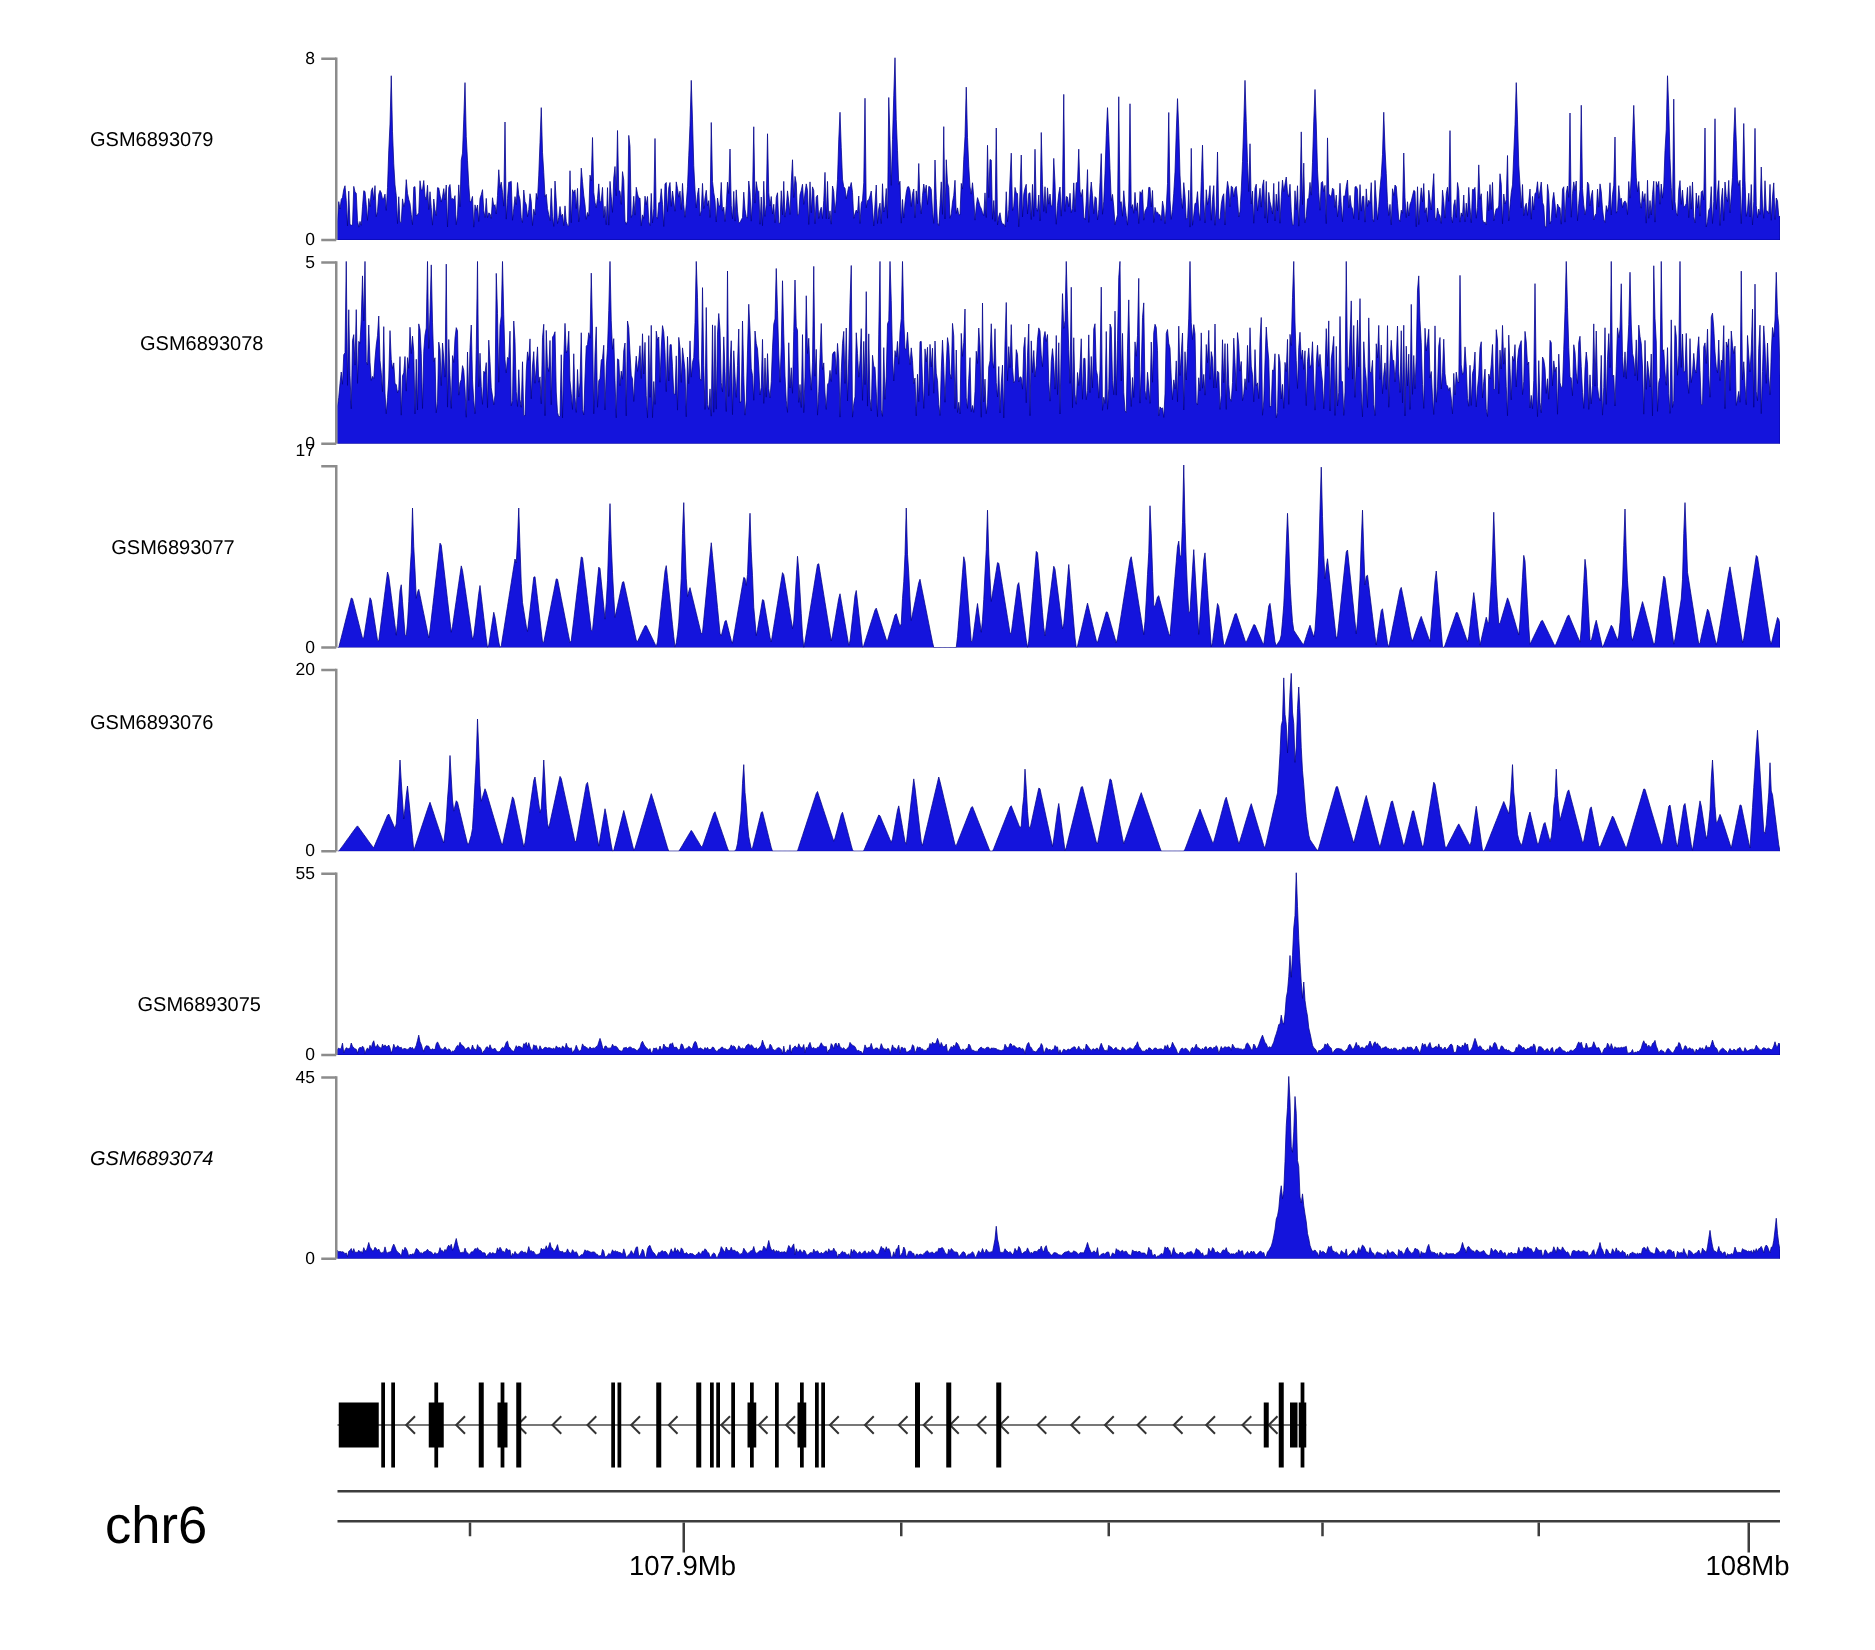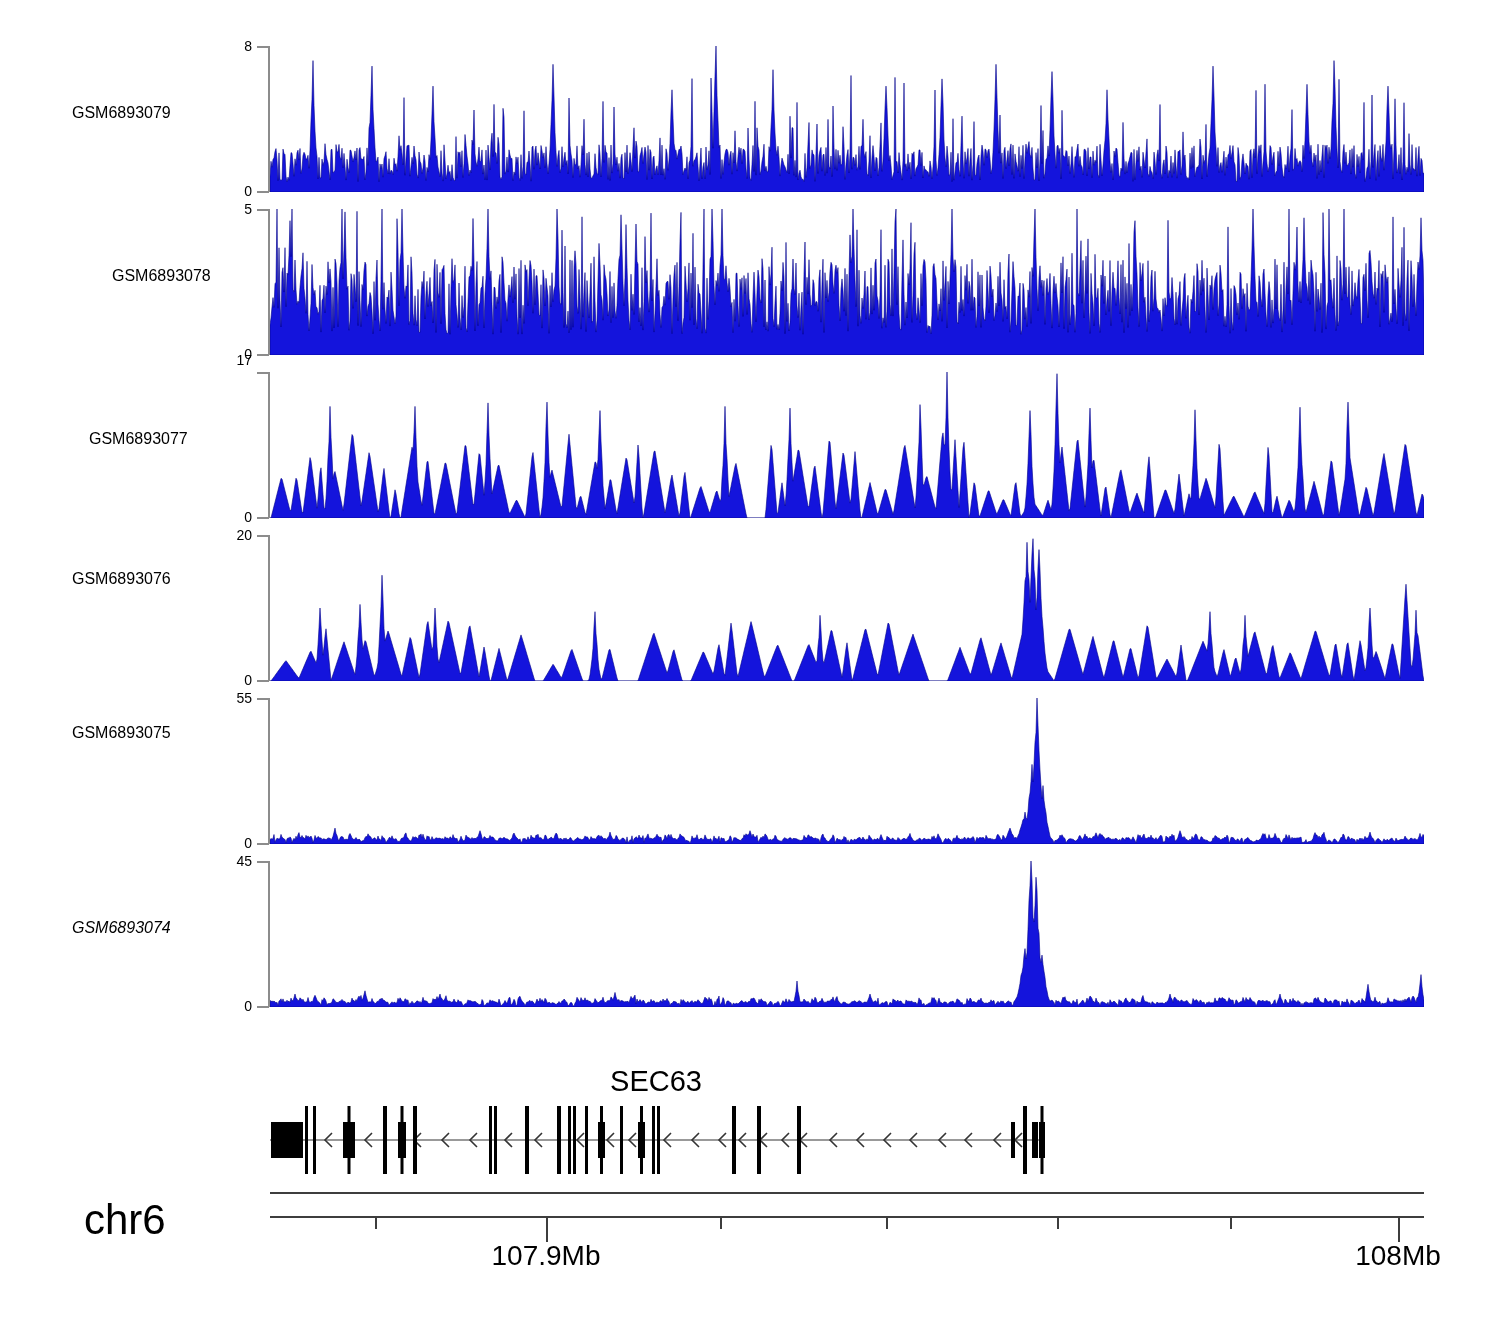--- a/index.html
+++ b/index.html
@@ -6,21 +6,21 @@
   #app{position:relative;width:1500px;height:1320px;background:#ffffff;overflow:hidden;
        font-family:"Liberation Sans", sans-serif;color:#000;}
   .t-label{position:absolute;left:72px;width:190px;font-size:16px;letter-spacing:0px;}
   .y-label{position:absolute;left:192px;width:60px;text-align:right;font-size:14px;}
   .vline{position:absolute;width:2px;background:#8c8c8c;}
   .htick{position:absolute;width:12px;height:2px;background:#8c8c8c;}
   .sig{position:absolute;}
   .gene-name{position:absolute;left:536px;top:1065px;width:240px;text-align:center;font-size:29px;}
   .hline{position:absolute;left:270px;width:1154px;height:2px;background:#3d3d3d;}
   .rtick{position:absolute;width:2px;background:#3d3d3d;}
-  .mb-label{position:absolute;width:200px;text-align:center;font-size:28px;top:1240px;}
+  .mb-label{position:absolute;width:200px;text-align:center;font-size:22px;top:1240px;}
   .chrom-label{position:absolute;left:84px;top:1196px;font-size:42px;}
 </style>
 </head>
 <body>
 
 <div id="app">
   <div id="tracks-layer">
       <div class="t-label" style="top:104px;">GSM6893079</div>
       <div class="y-label" style="top:38px;">8</div>
       <div class="y-label" style="top:183px;">0</div>
@@ -50,41 +50,40 @@
       </svg>
       <div class="t-label" style="top:570px;">GSM6893076</div>
       <div class="y-label" style="top:527px;">20</div>
       <div class="y-label" style="top:672px;">0</div>
       <div class="htick" style="left:257px;top:535px;"></div>
       <div class="htick" style="left:257px;top:680px;"></div>
       <div class="vline" style="left:268px;top:535px;height:146px;"></div>
       <svg class="sig" style="left:270px;top:535px;" width="1154" height="146" viewBox="0 0 1154 146">
         <path d="M0,146L0,146.0L1,146.0L2,144.6L3,143.2L4,141.9L5,140.5L6,139.1L7,137.7L8,136.3L9,135.0L10,133.6L11,132.2L12,130.8L13,129.4L14,128.1L15,126.7L16,125.7L17,127.0L18,128.4L19,129.8L20,131.2L21,132.6L22,133.9L23,135.3L24,136.7L25,138.1L26,139.5L27,140.8L28,142.2L29,143.1L30,140.7L31,138.4L32,136.0L33,133.7L34,131.3L35,129.0L36,126.6L37,124.3L38,121.9L39,119.6L40,117.2L41,116.2L42,118.5L43,120.9L44,123.2L45,125.6L46,127.9L47,124.0L48,109.9L49,92.8L50,73.0L51,89.9L52,105.8L53,120.2L54,111.6L55,101.3L56,93.8L57,104.1L58,114.4L59,124.7L60,135.0L61,145.3L62,142.5L63,139.5L64,136.5L65,133.5L66,130.5L67,127.4L68,124.4L69,121.4L70,118.4L71,115.4L72,112.4L73,109.4L74,106.8L75,109.8L76,112.8L77,115.8L78,118.9L79,121.9L80,124.9L81,127.9L82,130.9L83,133.9L84,136.9L85,139.4L86,131.4L87,121.1L88,104.3L89,91.4L90,69.4L91,87.4L92,105.0L93,113.9L94,109.7L95,105.6L96,106.8L97,111.0L98,115.2L99,119.4L100,123.5L101,127.7L102,131.9L103,136.0L104,140.2L105,140.0L106,136.6L107,133.2L108,127.7L109,111.0L110,91.0L111,71.4L112,40.2L113,64.3L114,93.3L115,106.1L116,102.7L117,99.4L118,96.0L119,98.6L120,102.0L121,105.4L122,108.8L123,112.2L124,115.6L125,119.0L126,122.3L127,125.7L128,129.1L129,132.5L130,135.9L131,139.3L132,140.9L133,136.1L134,131.3L135,126.5L136,121.7L137,116.9L138,112.1L139,107.3L140,102.5L141,104.1L142,108.9L143,113.7L144,118.5L145,123.3L146,128.1L147,132.9L148,137.7L149,142.5L150,139.1L151,132.0L152,124.9L153,117.8L154,110.7L155,103.6L156,96.5L157,89.3L158,86.6L159,93.7L160,100.8L161,107.9L162,115.0L163,111.6L164,94.6L165,73.0L166,91.1L167,111.8L168,123.9L169,127.6L170,123.0L171,118.4L172,113.8L173,109.2L174,104.6L175,100.0L176,95.4L177,90.7L178,86.1L179,87.8L180,92.4L181,97.1L182,101.7L183,106.3L184,110.9L185,115.5L186,120.1L187,124.7L188,129.3L189,133.9L190,138.6L191,137.8L192,132.1L193,126.5L194,120.8L195,115.1L196,109.5L197,103.8L198,98.1L199,92.5L200,90.9L201,96.6L202,102.3L203,107.9L204,113.6L205,119.2L206,124.9L207,130.6L208,136.2L209,141.9L210,136.2L211,130.2L212,124.1L213,118.1L214,112.0L215,116.8L216,122.9L217,128.9L218,135.0L219,141.0L220,146.0L221,145.4L222,141.4L223,137.4L224,133.4L225,129.4L226,125.4L227,121.4L228,117.4L229,113.4L230,117.2L231,121.2L232,125.2L233,129.2L234,133.2L235,137.2L236,141.2L237,145.2L238,143.6L239,140.3L240,136.9L241,133.6L242,130.2L243,126.8L244,123.5L245,120.1L246,116.8L247,113.4L248,110.0L249,106.7L250,103.3L251,99.9L252,102.9L253,106.2L254,109.6L255,112.9L256,116.3L257,119.7L258,123.0L259,126.4L260,129.7L261,133.1L262,136.5L263,139.8L264,143.2L265,146.0L266,146.0L267,146.0L268,146.0L269,146.0L270,146.0L271,146.0L272,146.0L273,146.0L274,144.4L275,142.8L276,141.1L277,139.4L278,137.7L279,136.0L280,134.3L281,132.6L282,131.0L283,129.3L284,130.6L285,132.3L286,134.0L287,135.7L288,137.3L289,139.0L290,140.7L291,142.4L292,141.9L293,139.0L294,136.1L295,133.2L296,130.3L297,127.3L298,124.4L299,121.5L300,118.6L301,115.7L302,114.4L303,117.3L304,120.2L305,123.2L306,126.1L307,129.0L308,131.9L309,134.8L310,137.7L311,140.7L312,143.6L313,146.0L314,146.0L315,146.0L316,146.0L317,146.0L318,145.8L319,144.2L320,139.8L321,132.2L322,124.2L323,113.3L324,91.8L325,76.7L326,98.8L327,109.1L328,124.4L329,134.3L330,139.3L331,144.0L332,143.5L333,139.4L334,135.4L335,131.3L336,127.2L337,123.1L338,119.0L339,114.9L340,114.4L341,118.5L342,122.6L343,126.7L344,130.8L345,134.9L346,138.9L347,143.0L348,146.0L349,146.0L350,146.0L351,146.0L352,146.0L353,146.0L354,146.0L355,146.0L356,146.0L357,146.0L358,146.0L359,146.0L360,146.0L361,146.0L362,146.0L363,146.0L364,146.0L365,146.0L366,146.0L367,146.0L368,145.7L369,142.7L370,139.6L371,136.5L372,133.5L373,130.4L374,127.4L375,124.3L376,121.2L377,118.2L378,115.1L379,112.1L380,109.0L381,105.9L382,102.9L383,99.8L384,98.2L385,101.3L386,104.3L387,107.4L388,110.5L389,113.5L390,116.6L391,119.6L392,122.7L393,125.8L394,128.8L395,131.9L396,134.9L397,138.0L398,135.5L399,131.7L400,128.0L401,124.2L402,120.4L403,116.6L404,114.8L405,118.6L406,122.4L407,126.1L408,129.9L409,133.7L410,137.5L411,141.3L412,145.0L413,146.0L414,146.0L415,146.0L416,146.0L417,146.0L418,146.0L419,146.0L420,146.0L421,145.6L422,143.2L423,140.8L424,138.4L425,136.1L426,133.7L427,131.3L428,128.9L429,126.5L430,124.2L431,121.8L432,119.4L433,117.0L434,117.6L435,120.0L436,122.4L437,124.8L438,127.1L439,129.5L440,131.9L441,134.3L442,136.7L443,139.0L444,136.1L445,130.3L446,124.6L447,118.8L448,113.1L449,109.7L450,115.4L451,121.2L452,126.9L453,132.7L454,138.4L455,140.3L456,131.6L457,122.9L458,114.2L459,105.5L460,96.8L461,88.1L462,95.2L463,103.8L464,112.5L465,121.2L466,129.9L467,138.6L468,141.5L469,137.2L470,133.0L471,128.8L472,124.6L473,120.4L474,116.1L475,111.9L476,107.7L477,103.5L478,99.3L479,95.1L480,90.8L481,86.6L482,90.2L483,94.4L484,98.6L485,102.9L486,107.1L487,111.3L488,115.5L489,119.7L490,123.9L491,128.2L492,132.4L493,136.6L494,140.8L495,141.5L496,139.0L497,136.4L498,133.9L499,131.3L500,128.8L501,126.2L502,123.7L503,121.1L504,118.6L505,116.0L506,113.5L507,110.9L508,110.3L509,112.9L510,115.4L511,118.0L512,120.5L513,123.1L514,125.6L515,128.2L516,130.7L517,133.3L518,135.8L519,138.4L520,140.9L521,143.5L522,146.0L523,146.0L524,146.0L525,143.9L526,141.3L527,138.8L528,136.2L529,133.7L530,131.1L531,128.6L532,126.0L533,123.5L534,120.9L535,118.4L536,115.8L537,113.3L538,110.7L539,109.6L540,112.1L541,114.7L542,117.2L543,119.8L544,122.3L545,124.9L546,127.4L547,125.8L548,111.2L549,102.4L550,80.3L551,95.6L552,114.2L553,125.8L554,127.9L555,123.3L556,118.7L557,114.0L558,109.4L559,104.8L560,100.1L561,95.5L562,96.0L563,100.7L564,105.3L565,109.9L566,114.5L567,119.2L568,123.8L569,128.4L570,133.1L571,137.7L572,142.3L573,136.2L574,128.6L575,121.1L576,113.5L577,107.8L578,115.3L579,122.9L580,130.5L581,138.0L582,145.6L583,142.9L584,138.9L585,134.8L586,130.8L587,126.8L588,122.8L589,118.7L590,114.7L591,110.7L592,106.7L593,102.7L594,98.6L595,94.6L596,94.3L597,98.4L598,102.4L599,106.4L600,110.4L601,114.4L602,118.5L603,122.5L604,126.5L605,130.5L606,134.6L607,138.6L608,140.1L609,134.9L610,129.7L611,124.5L612,119.3L613,114.1L614,108.9L615,103.7L616,98.5L617,93.3L618,88.1L619,88.9L620,94.1L621,99.3L622,104.5L623,109.7L624,114.9L625,120.1L626,125.3L627,130.5L628,135.7L629,140.1L630,137.2L631,134.2L632,131.3L633,128.3L634,125.4L635,122.4L636,119.5L637,116.5L638,113.6L639,110.6L640,107.7L641,104.7L642,101.8L643,99.1L644,102.1L645,105.0L646,108.0L647,110.9L648,113.9L649,116.8L650,119.8L651,122.7L652,125.7L653,128.6L654,131.6L655,134.5L656,137.5L657,140.4L658,143.4L659,146.0L660,146.0L661,146.0L662,146.0L663,146.0L664,146.0L665,146.0L666,146.0L667,146.0L668,146.0L669,146.0L670,146.0L671,146.0L672,146.0L673,146.0L674,146.0L675,146.0L676,146.0L677,146.0L678,144.4L679,141.8L680,139.1L681,136.4L682,133.7L683,131.1L684,128.4L685,125.7L686,123.0L687,120.3L688,117.7L689,115.0L690,112.3L691,115.0L692,117.7L693,120.4L694,123.0L695,125.7L696,128.4L697,131.1L698,133.7L699,136.4L700,139.1L701,138.5L702,134.8L703,131.1L704,127.3L705,123.6L706,119.9L707,116.1L708,112.4L709,108.7L710,105.0L711,102.8L712,106.5L713,110.2L714,113.9L715,117.7L716,121.4L717,125.1L718,128.9L719,132.6L720,136.3L721,140.1L722,137.6L723,134.2L724,130.9L725,127.5L726,124.2L727,120.8L728,117.5L729,114.1L730,110.7L731,107.9L732,111.3L733,114.6L734,118.0L735,121.4L736,124.7L737,128.1L738,131.4L739,134.8L740,138.1L741,141.5L742,143.6L743,139.1L744,134.7L745,130.3L746,125.9L747,121.4L748,117.0L749,112.6L750,108.1L751,103.7L752,99.3L753,84.8L754,67.8L755,45.7L756,41.4L757,7.3L758,36.4L759,44.5L760,67.4L761,42.2L762,18.9L763,3.7L764,34.6L765,43.9L766,74.9L767,62.6L768,31.9L769,14.6L770,34.9L771,63.2L772,81.6L773,92.7L774,106.6L775,118.1L776,125.9L777,133.1L778,136.7L779,138.2L780,139.7L781,141.2L782,142.7L783,144.2L784,145.7L785,143.5L786,140.0L787,136.5L788,133.0L789,129.5L790,126.0L791,122.5L792,119.0L793,115.4L794,111.9L795,108.4L796,104.9L797,101.4L798,97.9L799,94.4L800,94.3L801,97.8L802,101.3L803,104.8L804,108.3L805,111.8L806,115.3L807,118.8L808,122.3L809,125.8L810,129.4L811,132.9L812,136.4L813,139.4L814,135.5L815,131.7L816,127.8L817,124.0L818,120.1L819,116.2L820,112.4L821,108.5L822,104.6L823,101.4L824,105.3L825,109.2L826,113.0L827,116.9L828,120.7L829,124.6L830,128.5L831,132.3L832,136.2L833,140.0L834,142.8L835,138.7L836,134.7L837,130.6L838,126.6L839,122.5L840,118.5L841,114.4L842,110.4L843,106.3L844,105.8L845,109.8L846,113.9L847,117.9L848,122.0L849,126.0L850,130.1L851,134.1L852,138.2L853,142.2L854,138.9L855,134.7L856,130.5L857,126.4L858,122.2L859,118.0L860,113.8L861,113.7L862,117.9L863,122.1L864,126.3L865,130.4L866,134.6L867,138.8L868,142.9L869,140.5L870,134.3L871,128.1L872,121.8L873,115.6L874,109.4L875,103.2L876,97.0L877,90.8L878,92.3L879,98.5L880,104.7L881,110.9L882,117.1L883,123.3L884,129.6L885,135.8L886,142.0L887,143.3L888,141.3L889,139.4L890,137.4L891,135.5L892,133.5L893,131.6L894,129.6L895,127.7L896,125.7L897,124.1L898,126.0L899,128.0L900,129.9L901,131.9L902,133.8L903,135.8L904,137.7L905,139.7L906,141.6L907,138.1L908,131.1L909,124.0L910,117.0L911,110.0L912,117.1L913,124.2L914,131.2L915,138.3L916,145.3L917,146.0L918,144.3L919,141.8L920,139.2L921,136.7L922,134.2L923,131.6L924,129.1L925,126.5L926,124.0L927,121.5L928,118.9L929,116.4L930,113.8L931,111.3L932,108.7L933,106.2L934,108.5L935,111.1L936,113.6L937,116.1L938,108.9L939,94.3L940,76.7L941,98.6L942,108.9L943,121.6L944,132.4L945,136.5L946,139.0L947,141.5L948,139.0L949,134.7L950,130.4L951,126.1L952,121.8L953,117.5L954,114.6L955,118.9L956,123.2L957,127.5L958,131.8L959,136.1L960,140.4L961,139.4L962,135.6L963,131.8L964,128.0L965,124.1L966,123.0L967,126.8L968,130.7L969,134.5L970,138.3L971,134.5L972,125.7L973,109.8L974,102.1L975,80.3L976,101.5L977,112.0L978,121.3L979,117.5L980,113.6L981,109.8L982,106.0L983,102.1L984,98.3L985,96.9L986,100.7L987,104.6L988,108.4L989,112.2L990,116.1L991,119.9L992,123.7L993,127.6L994,131.4L995,135.3L996,139.1L997,137.9L998,132.7L999,127.5L1000,122.4L1001,117.2L1002,112.0L1003,110.5L1004,115.7L1005,120.9L1006,126.0L1007,131.2L1008,136.4L1009,141.5L1010,142.9L1011,140.4L1012,137.9L1013,135.4L1014,132.9L1015,130.4L1016,127.9L1017,125.4L1018,122.8L1019,120.3L1020,117.8L1021,119.1L1022,121.6L1023,124.2L1024,126.7L1025,129.2L1026,131.7L1027,134.2L1028,136.7L1029,139.2L1030,141.7L1031,143.7L1032,140.3L1033,136.9L1034,133.5L1035,130.1L1036,126.7L1037,123.3L1038,119.9L1039,116.6L1040,113.2L1041,109.8L1042,106.4L1043,103.0L1044,99.6L1045,96.2L1046,96.4L1047,99.8L1048,103.2L1049,106.6L1050,110.0L1051,113.4L1052,116.8L1053,120.1L1054,123.5L1055,126.9L1056,130.3L1057,133.7L1058,137.1L1059,140.5L1060,140.1L1061,134.1L1062,128.1L1063,122.1L1064,116.0L1065,110.0L1066,109.0L1067,115.0L1068,121.0L1069,127.1L1070,133.1L1071,139.1L1072,142.3L1073,135.7L1074,129.1L1075,122.5L1076,115.9L1077,109.3L1078,107.8L1079,114.4L1080,121.0L1081,127.6L1082,134.2L1083,140.8L1084,145.3L1085,138.7L1086,132.1L1087,125.5L1088,118.9L1089,112.3L1090,105.7L1091,109.6L1092,116.2L1093,122.8L1094,129.4L1095,136.0L1096,132.5L1097,123.2L1098,112.7L1099,87.9L1100,73.0L1101,90.4L1102,110.0L1103,122.9L1104,122.6L1105,119.5L1106,116.5L1107,118.8L1108,121.9L1109,124.9L1110,128.0L1111,131.1L1112,134.2L1113,137.3L1114,140.4L1115,143.5L1116,138.6L1117,133.6L1118,128.7L1119,123.7L1120,118.8L1121,113.8L1122,108.9L1123,109.4L1124,114.4L1125,119.3L1126,124.3L1127,129.2L1128,134.2L1129,139.1L1130,143.4L1131,127.2L1132,111.0L1133,94.9L1134,78.7L1135,62.5L1136,49.2L1137,65.4L1138,81.5L1139,97.7L1140,113.9L1141,130.0L1142,131.9L1143,124.7L1144,111.9L1145,99.3L1146,75.2L1147,97.8L1148,100.8L1149,108.8L1150,116.8L1151,124.8L1152,132.8L1153,140.8L1154,146.0L1154,146Z" fill="#1414dc" stroke="#000088" stroke-width="0.6"></path>
       </svg>
-      <div class="t-label" style="top:724px;">GSM6893075</div>
+      <div class="t-label" style="top:796px;margin-left:38px;">GSM6893075</div>
       <div class="y-label" style="top:690px;">55</div>
       <div class="y-label" style="top:835px;">0</div>
       <div class="htick" style="left:257px;top:698px;"></div>
       <div class="htick" style="left:257px;top:843px;"></div>
       <div class="vline" style="left:268px;top:698px;height:146px;"></div>
       <svg class="sig" style="left:270px;top:698px;" width="1154" height="146" viewBox="0 0 1154 146">
         <path d="M0,146L0,141.4L1,140.4L2,141.3L3,140.5L4,136.5L5,144.2L6,141.9L7,140.2L8,140.7L9,141.0L10,140.5L11,136.4L12,139.2L13,140.0L14,141.1L15,141.4L16,144.6L17,141.0L18,139.7L19,140.6L20,138.9L21,140.1L22,144.8L23,141.9L24,140.3L25,142.1L26,138.2L27,140.7L28,136.6L29,134.6L30,139.2L31,139.8L32,137.5L33,139.7L34,139.7L35,141.3L36,137.3L37,139.6L38,137.9L39,139.4L40,139.2L41,138.0L42,140.3L43,144.6L44,142.0L45,137.4L46,140.0L47,140.4L48,138.5L49,139.2L50,140.3L51,139.8L52,141.7L53,140.9L54,140.8L55,141.3L56,141.5L57,141.2L58,139.7L59,140.5L60,140.0L61,141.9L62,140.5L63,138.3L64,134.3L65,130.1L66,135.4L67,137.5L68,141.1L69,143.0L70,140.1L71,138.6L72,138.7L73,139.0L74,141.4L75,141.7L76,141.0L77,141.6L78,141.6L79,137.0L80,135.5L81,137.5L82,139.9L83,141.1L84,141.5L85,141.1L86,139.5L87,141.2L88,141.9L89,141.1L90,141.8L91,144.1L92,142.7L93,143.1L94,141.9L95,139.7L96,138.3L97,139.1L98,135.8L99,137.8L100,138.3L101,139.2L102,141.4L103,141.1L104,140.1L105,139.8L106,142.1L107,141.6L108,138.0L109,141.1L110,141.2L111,142.7L112,137.7L113,139.9L114,139.8L115,141.6L116,145.1L117,142.7L118,141.9L119,139.7L120,139.4L121,141.1L122,137.8L123,140.6L124,141.3L125,141.2L126,140.6L127,142.4L128,143.4L129,143.4L130,143.2L131,141.0L132,139.8L133,140.6L134,138.7L135,135.8L136,134.9L137,139.6L138,140.1L139,142.0L140,142.6L141,143.3L142,141.1L143,138.5L144,140.2L145,138.8L146,139.4L147,139.8L148,141.3L149,136.9L150,137.6L151,135.9L152,139.8L153,136.2L154,139.4L155,141.7L156,142.3L157,137.8L158,139.0L159,138.4L160,141.4L161,142.2L162,138.6L163,140.9L164,141.6L165,140.7L166,139.8L167,140.0L168,140.6L169,140.1L170,140.3L171,140.8L172,141.1L173,140.4L174,141.8L175,138.7L176,140.0L177,140.3L178,140.0L179,141.6L180,138.8L181,139.6L182,141.1L183,136.6L184,139.8L185,140.1L186,141.0L187,140.2L188,144.6L189,142.8L190,141.4L191,138.2L192,140.7L193,142.5L194,143.0L195,141.5L196,137.1L197,139.0L198,139.2L199,139.9L200,140.5L201,141.4L202,139.5L203,140.8L204,140.6L205,140.3L206,140.7L207,139.2L208,138.9L209,135.7L210,132.7L211,135.8L212,139.8L213,142.0L214,138.8L215,138.9L216,140.6L217,140.5L218,140.5L219,140.2L220,137.4L221,139.2L222,139.0L223,139.1L224,140.2L225,141.9L226,142.6L227,142.9L228,142.7L229,140.2L230,140.3L231,139.8L232,140.9L233,139.9L234,139.5L235,139.9L236,140.9L237,140.8L238,141.3L239,142.2L240,142.5L241,141.0L242,140.2L243,136.5L244,135.0L245,137.3L246,139.1L247,140.0L248,141.0L249,142.2L250,140.8L251,144.4L252,143.7L253,140.4L254,141.1L255,140.2L256,142.1L257,141.9L258,138.8L259,141.4L260,141.8L261,137.2L262,139.1L263,139.8L264,140.0L265,140.6L266,137.0L267,137.5L268,136.2L269,139.8L270,140.0L271,139.6L272,141.0L273,142.1L274,141.0L275,137.1L276,137.6L277,140.5L278,141.5L279,140.5L280,140.5L281,139.0L282,139.7L283,141.0L284,140.3L285,137.0L286,135.1L287,136.0L288,139.8L289,141.4L290,140.2L291,140.8L292,141.2L293,142.2L294,140.0L295,141.4L296,139.9L297,141.8L298,141.6L299,141.4L300,139.6L301,140.0L302,142.0L303,142.9L304,143.0L305,141.4L306,141.3L307,139.9L308,139.6L309,141.3L310,140.8L311,141.6L312,141.8L313,141.3L314,140.4L315,137.9L316,139.3L317,138.7L318,139.6L319,142.0L320,141.7L321,138.6L322,140.0L323,141.1L324,140.3L325,141.1L326,141.0L327,138.6L328,137.7L329,137.2L330,139.4L331,137.7L332,138.8L333,140.1L334,141.2L335,140.0L336,141.7L337,140.5L338,139.6L339,138.1L340,134.1L341,137.4L342,139.5L343,141.7L344,140.9L345,141.3L346,137.4L347,138.3L348,140.9L349,142.0L350,142.4L351,141.5L352,140.3L353,140.1L354,140.6L355,141.7L356,145.1L357,138.9L358,144.2L359,143.9L360,141.7L361,142.6L362,137.8L363,144.5L364,140.8L365,140.1L366,138.7L367,139.6L368,140.6L369,137.0L370,139.4L371,140.1L372,140.3L373,137.6L374,144.2L375,139.8L376,140.7L377,137.9L378,135.9L379,139.5L380,140.8L381,139.9L382,141.0L383,140.9L384,139.8L385,139.9L386,138.2L387,136.2L388,138.2L389,138.9L390,139.6L391,139.1L392,144.5L393,142.0L394,141.5L395,136.9L396,138.2L397,141.1L398,137.0L399,136.6L400,139.7L401,136.4L402,139.2L403,140.3L404,141.0L405,140.1L406,141.6L407,141.9L408,140.3L409,139.8L410,135.9L411,137.4L412,138.1L413,138.7L414,139.3L415,141.5L416,142.7L417,142.2L418,143.2L419,143.2L420,145.4L421,142.6L422,137.9L423,140.3L424,140.4L425,139.9L426,139.9L427,136.7L428,140.5L429,141.8L430,140.8L431,140.3L432,140.4L433,142.1L434,140.7L435,136.9L436,139.3L437,141.4L438,141.0L439,141.8L440,140.7L441,141.0L442,144.6L443,141.9L444,137.9L445,140.7L446,140.2L447,141.7L448,140.5L449,138.2L450,144.3L451,139.9L452,139.9L453,140.9L454,140.3L455,143.8L456,143.5L457,143.0L458,142.3L459,141.5L460,137.8L461,138.7L462,144.3L463,142.3L464,139.4L465,140.3L466,139.6L467,141.3L468,141.0L469,142.3L470,142.1L471,142.7L472,140.6L473,140.6L474,136.7L475,138.3L476,135.8L477,136.8L478,137.2L479,135.8L480,132.7L481,135.7L482,139.2L483,136.0L484,138.3L485,139.3L486,139.0L487,137.3L488,143.7L489,142.7L490,141.1L491,139.2L492,140.3L493,138.1L494,139.7L495,135.9L496,136.8L497,138.5L498,141.2L499,142.2L500,141.4L501,141.4L502,142.6L503,140.7L504,141.2L505,137.2L506,138.3L507,141.3L508,142.1L509,142.4L510,143.2L511,142.9L512,143.4L513,141.2L514,140.4L515,139.6L516,140.8L517,140.9L518,141.5L519,140.1L520,139.8L521,139.9L522,142.0L523,140.4L524,140.6L525,140.5L526,140.8L527,140.9L528,141.8L529,141.9L530,142.4L531,142.6L532,142.0L533,142.0L534,137.4L535,139.1L536,140.1L537,139.9L538,136.9L539,137.2L540,139.3L541,138.4L542,139.0L543,140.1L544,140.6L545,140.2L546,140.0L547,141.4L548,140.6L549,141.7L550,144.8L551,139.9L552,136.9L553,136.0L554,139.6L555,140.0L556,142.1L557,142.9L558,143.4L559,143.6L560,141.9L561,140.5L562,140.0L563,136.8L564,138.5L565,144.5L566,142.9L567,140.2L568,140.9L569,142.2L570,141.3L571,142.7L572,141.5L573,141.7L574,138.4L575,139.8L576,139.5L577,144.9L578,141.8L579,144.9L580,143.0L581,141.3L582,141.9L583,142.7L584,141.5L585,141.2L586,142.2L587,140.7L588,140.2L589,139.5L590,139.5L591,141.7L592,141.1L593,139.0L594,141.3L595,141.3L596,142.5L597,140.8L598,142.5L599,137.2L600,138.6L601,139.9L602,141.2L603,142.5L604,141.2L605,141.0L606,142.2L607,140.6L608,140.6L609,142.5L610,139.2L611,136.6L612,139.2L613,141.4L614,142.8L615,142.1L616,143.0L617,138.2L618,139.4L619,139.6L620,141.0L621,141.8L622,140.4L623,140.0L624,142.0L625,141.8L626,142.6L627,142.2L628,139.5L629,140.7L630,141.4L631,142.5L632,141.3L633,141.1L634,140.0L635,141.0L636,141.3L637,140.9L638,138.9L639,137.8L640,135.4L641,139.0L642,140.2L643,142.0L644,143.0L645,142.9L646,143.1L647,141.5L648,142.4L649,140.3L650,140.4L651,141.3L652,142.4L653,141.0L654,140.4L655,140.5L656,141.6L657,141.4L658,141.1L659,141.0L660,141.6L661,142.0L662,138.4L663,140.3L664,137.8L665,140.8L666,140.7L667,139.2L668,135.8L669,138.0L670,139.7L671,141.5L672,144.6L673,145.0L674,142.7L675,140.9L676,140.4L677,141.7L678,140.6L679,140.8L680,141.9L681,142.8L682,144.9L683,140.9L684,139.8L685,141.4L686,139.6L687,137.3L688,140.5L689,140.2L690,141.3L691,141.7L692,140.6L693,142.0L694,139.6L695,139.4L696,141.9L697,140.4L698,139.8L699,140.0L700,141.6L701,139.9L702,140.2L703,138.5L704,140.1L705,144.9L706,142.1L707,139.2L708,141.2L709,140.1L710,139.3L711,139.9L712,139.8L713,139.4L714,140.0L715,142.2L716,137.3L717,139.1L718,140.7L719,140.7L720,140.6L721,140.7L722,141.4L723,140.9L724,141.9L725,141.2L726,141.1L727,137.2L728,136.3L729,137.8L730,139.6L731,141.7L732,142.1L733,137.2L734,138.5L735,141.1L736,140.1L737,138.0L738,135.0L739,132.4L740,130.1L741,133.0L742,136.1L743,136.9L744,139.7L745,139.9L746,139.3L747,140.4L748,137.8L749,135.7L750,131.9L751,129.1L752,125.7L753,121.6L754,121.3L755,114.1L756,119.7L757,121.4L758,113.4L759,100.2L760,94.9L761,83.3L762,66.4L763,83.8L764,66.3L765,44.3L766,34.4L767,0.0L768,27.2L769,52.8L770,72.0L771,87.9L772,100.7L773,87.6L774,102.3L775,109.5L776,114.9L777,124.3L778,128.6L779,133.4L780,138.2L781,140.3L782,140.9L783,142.4L784,144.9L785,142.4L786,142.6L787,141.9L788,140.8L789,140.5L790,137.1L791,138.5L792,136.7L793,138.5L794,139.9L795,140.5L796,144.7L797,143.2L798,141.8L799,141.0L800,140.8L801,140.8L802,141.2L803,141.2L804,142.1L805,142.9L806,143.1L807,141.7L808,141.2L809,138.2L810,137.4L811,139.3L812,141.4L813,140.8L814,138.6L815,135.9L816,139.1L817,138.2L818,140.9L819,140.0L820,139.8L821,140.6L822,140.7L823,138.5L824,138.9L825,137.3L826,134.8L827,137.3L828,140.1L829,136.7L830,135.4L831,137.5L832,136.6L833,138.6L834,139.0L835,141.5L836,140.3L837,140.3L838,139.6L839,139.4L840,140.9L841,140.7L842,142.0L843,140.7L844,141.7L845,140.5L846,140.5L847,140.9L848,142.6L849,142.1L850,141.4L851,142.7L852,140.1L853,139.8L854,140.9L855,142.2L856,139.5L857,140.1L858,139.8L859,139.7L860,140.9L861,142.6L862,140.9L863,138.8L864,140.7L865,142.5L866,145.0L867,140.7L868,136.6L869,138.7L870,137.1L871,139.8L872,139.9L873,137.5L874,136.0L875,140.0L876,140.6L877,140.4L878,139.6L879,139.0L880,140.6L881,137.1L882,140.3L883,139.8L884,141.8L885,141.0L886,139.6L887,141.9L888,140.8L889,139.7L890,137.9L891,137.2L892,138.6L893,144.2L894,143.7L895,143.8L896,138.0L897,139.5L898,139.4L899,140.7L900,138.0L901,139.3L902,136.2L903,138.2L904,137.2L905,143.3L906,142.4L907,141.6L908,139.3L909,135.8L910,132.7L911,135.5L912,139.1L913,139.8L914,138.5L915,139.7L916,141.7L917,141.6L918,142.6L919,142.8L920,141.1L921,142.7L922,138.4L923,139.9L924,140.5L925,136.7L926,135.9L927,137.5L928,140.9L929,142.2L930,141.8L931,138.7L932,139.0L933,140.6L934,142.1L935,141.4L936,142.4L937,142.0L938,143.2L939,143.7L940,144.0L941,143.8L942,143.1L943,139.8L944,140.7L945,137.5L946,138.3L947,138.9L948,140.6L949,139.8L950,141.6L951,142.0L952,140.7L953,140.9L954,139.8L955,139.2L956,139.9L957,137.1L958,138.7L959,144.7L960,143.3L961,139.4L962,139.4L963,139.6L964,140.5L965,142.1L966,142.9L967,141.3L968,140.9L969,142.6L970,143.4L971,140.6L972,140.0L973,144.9L974,143.2L975,141.2L976,141.3L977,140.0L978,139.5L979,140.9L980,142.2L981,142.7L982,142.9L983,144.2L984,143.4L985,143.8L986,142.3L987,142.1L988,142.8L989,142.1L990,141.2L991,140.2L992,137.4L993,135.5L994,137.3L995,135.7L996,139.5L997,140.7L998,140.8L999,136.5L1000,139.5L1001,140.6L1002,140.0L1003,140.2L1004,138.7L1005,135.4L1006,138.0L1007,140.4L1008,140.3L1009,140.0L1010,142.2L1011,144.7L1012,144.5L1013,141.7L1014,140.2L1015,140.8L1016,136.5L1017,138.2L1018,141.2L1019,136.9L1020,139.7L1021,141.9L1022,139.3L1023,140.4L1024,140.3L1025,140.1L1026,140.5L1027,139.8L1028,140.2L1029,139.8L1030,139.7L1031,139.0L1032,144.7L1033,144.3L1034,144.3L1035,143.5L1036,141.6L1037,145.1L1038,143.6L1039,144.0L1040,143.0L1041,143.4L1042,142.1L1043,140.6L1044,136.9L1045,134.6L1046,137.1L1047,137.0L1048,139.9L1049,138.1L1050,139.4L1051,139.9L1052,136.8L1053,136.1L1054,134.3L1055,138.9L1056,141.2L1057,144.7L1058,142.7L1059,141.9L1060,142.7L1061,143.2L1062,145.1L1063,142.9L1064,141.0L1065,141.0L1066,142.5L1067,143.3L1068,144.4L1069,143.5L1070,141.6L1071,139.3L1072,139.8L1073,136.0L1074,136.8L1075,140.4L1076,142.3L1077,141.3L1078,138.5L1079,139.1L1080,141.7L1081,140.8L1082,140.1L1083,141.5L1084,141.0L1085,142.3L1086,145.0L1087,141.2L1088,142.6L1089,141.6L1090,140.0L1091,141.4L1092,140.2L1093,142.2L1094,141.0L1095,138.3L1096,140.4L1097,139.8L1098,140.3L1099,137.4L1100,134.1L1101,137.5L1102,140.0L1103,140.3L1104,142.1L1105,145.0L1106,142.4L1107,141.3L1108,140.5L1109,141.0L1110,142.4L1111,142.8L1112,144.7L1113,142.7L1114,140.8L1115,142.4L1116,142.5L1117,141.4L1118,141.8L1119,143.1L1120,141.1L1121,140.8L1122,139.9L1123,142.0L1124,142.9L1125,143.5L1126,140.1L1127,142.0L1128,142.7L1129,142.3L1130,141.7L1131,141.5L1132,141.3L1133,141.8L1134,141.0L1135,138.1L1136,139.7L1137,140.7L1138,141.7L1139,142.6L1140,140.8L1141,140.1L1142,140.5L1143,141.4L1144,140.9L1145,140.5L1146,141.4L1147,141.9L1148,140.9L1149,138.7L1150,135.4L1151,138.9L1152,139.5L1153,136.4L1154,137.4L1154,146Z" fill="#1414dc" stroke="#000088" stroke-width="0.6"></path>
       </svg>
       <div class="t-label" style="top:919px;font-style:italic;">GSM6893074</div>
       <div class="y-label" style="top:853px;">45</div>
       <div class="y-label" style="top:998px;">0</div>
       <div class="htick" style="left:257px;top:861px;"></div>
       <div class="htick" style="left:257px;top:1006px;"></div>
       <div class="vline" style="left:268px;top:861px;height:146px;"></div>
       <svg class="sig" style="left:270px;top:861px;" width="1154" height="146" viewBox="0 0 1154 146">
         <path d="M0,146L0,139.3L1,140.5L2,140.1L3,140.5L4,140.3L5,140.8L6,142.0L7,141.3L8,144.4L9,140.0L10,139.4L11,137.8L12,140.9L13,137.9L14,140.9L15,140.8L16,141.0L17,139.2L18,140.8L19,140.1L20,141.6L21,137.1L22,139.6L23,139.7L24,136.7L25,133.0L26,136.8L27,138.0L28,139.8L29,139.4L30,136.8L31,137.8L32,139.4L33,138.2L34,140.6L35,141.3L36,140.9L37,140.7L38,136.5L39,140.3L40,141.5L41,140.5L42,140.8L43,139.7L44,136.3L45,134.3L46,136.5L47,139.2L48,140.5L49,141.3L50,142.2L51,144.2L52,138.6L53,139.9L54,136.8L55,138.1L56,140.1L57,144.3L58,142.3L59,143.0L60,142.0L61,142.5L62,140.7L63,137.8L64,138.4L65,139.8L66,141.7L67,141.0L68,142.1L69,140.5L70,140.4L71,139.7L72,138.4L73,139.9L74,140.4L75,140.5L76,141.7L77,142.8L78,141.0L79,142.1L80,141.9L81,140.8L82,137.1L83,139.6L84,139.5L85,141.0L86,138.5L87,139.9L88,136.7L89,135.1L90,136.9L91,134.4L92,139.2L93,137.2L94,133.5L95,129.8L96,134.5L97,138.0L98,141.2L99,141.1L100,140.8L101,141.2L102,137.5L103,140.5L104,141.2L105,142.5L106,142.3L107,140.5L108,140.4L109,139.7L110,137.8L111,138.5L112,137.1L113,139.1L114,139.2L115,139.9L116,141.3L117,141.1L118,141.4L119,144.6L120,142.9L121,141.9L122,140.8L123,142.4L124,141.1L125,141.6L126,142.2L127,141.4L128,137.3L129,139.8L130,136.8L131,138.3L132,140.4L133,140.2L134,141.1L135,137.7L136,138.5L137,139.4L138,138.9L139,144.7L140,141.7L141,142.7L142,140.2L143,141.9L144,142.4L145,142.3L146,140.8L147,139.9L148,140.0L149,141.4L150,140.4L151,142.4L152,140.4L153,136.3L154,140.0L155,139.5L156,140.3L157,140.2L158,142.1L159,142.8L160,142.5L161,142.2L162,141.7L163,137.6L164,138.8L165,138.2L166,138.7L167,135.6L168,138.5L169,136.0L170,133.0L171,137.0L172,137.6L173,140.0L174,139.2L175,137.4L176,134.7L177,139.2L178,140.1L179,140.4L180,140.0L181,141.6L182,140.9L183,140.9L184,138.1L185,140.4L186,141.3L187,141.8L188,138.7L189,140.1L190,141.2L191,140.3L192,142.2L193,144.9L194,143.7L195,142.7L196,142.9L197,141.4L198,138.8L199,139.9L200,139.5L201,140.0L202,140.6L203,140.9L204,140.6L205,140.5L206,140.9L207,142.4L208,142.5L209,144.0L210,143.5L211,143.5L212,138.5L213,139.9L214,144.7L215,144.2L216,143.4L217,141.7L218,142.6L219,141.5L220,138.8L221,140.5L222,139.5L223,140.3L224,140.2L225,140.9L226,141.0L227,141.6L228,142.3L229,138.1L230,141.1L231,145.0L232,143.9L233,142.7L234,141.7L235,139.5L236,141.2L237,142.6L238,139.4L239,136.7L240,136.5L241,144.1L242,143.3L243,141.3L244,138.3L245,140.0L246,145.0L247,144.1L248,138.0L249,136.0L250,135.3L251,138.2L252,140.1L253,141.2L254,142.3L255,144.7L256,142.7L257,140.8L258,141.5L259,139.9L260,139.5L261,140.7L262,139.9L263,140.7L264,142.3L265,143.3L266,141.0L267,138.1L268,140.6L269,140.6L270,137.2L271,140.7L272,138.5L273,139.9L274,141.6L275,137.3L276,138.4L277,141.2L278,142.3L279,141.0L280,141.9L281,142.8L282,141.6L283,142.0L284,141.9L285,142.8L286,143.6L287,142.6L288,142.3L289,140.5L290,142.3L291,141.9L292,139.8L293,140.1L294,138.0L295,139.0L296,140.9L297,141.3L298,144.8L299,144.3L300,142.2L301,141.3L302,142.1L303,144.9L304,144.9L305,142.2L306,140.5L307,136.3L308,137.9L309,139.6L310,140.9L311,136.6L312,139.0L313,139.4L314,139.6L315,136.8L316,139.6L317,139.2L318,139.3L319,140.6L320,140.2L321,141.5L322,142.5L323,141.9L324,141.5L325,137.6L326,139.2L327,140.6L328,141.7L329,141.3L330,140.1L331,139.5L332,139.4L333,136.2L334,140.1L335,141.7L336,141.4L337,140.2L338,139.5L339,139.8L340,139.5L341,135.9L342,137.2L343,139.2L344,135.7L345,131.4L346,135.9L347,138.7L348,139.3L349,138.5L350,141.2L351,139.3L352,140.1L353,139.7L354,141.2L355,140.6L356,140.7L357,140.6L358,140.3L359,141.8L360,138.5L361,135.4L362,136.9L363,138.0L364,135.7L365,134.1L366,142.8L367,138.0L368,140.7L369,140.4L370,138.6L371,140.1L372,141.5L373,139.1L374,139.8L375,142.1L376,143.1L377,142.1L378,141.3L379,140.9L380,141.8L381,138.3L382,140.6L383,140.2L384,139.6L385,141.2L386,142.3L387,140.8L388,141.8L389,141.5L390,140.2L391,139.6L392,141.6L393,138.0L394,139.9L395,139.6L396,139.9L397,137.5L398,139.8L399,140.4L400,145.0L401,142.3L402,142.8L403,140.9L404,140.0L405,141.1L406,140.7L407,142.5L408,142.9L409,141.9L410,145.0L411,138.4L412,141.2L413,138.7L414,139.5L415,140.7L416,142.3L417,140.9L418,140.3L419,142.3L420,141.3L421,140.6L422,139.6L423,141.7L424,141.8L425,140.1L426,141.3L427,140.3L428,138.7L429,140.0L430,140.9L431,142.4L432,142.4L433,141.8L434,138.8L435,136.1L436,137.8L437,137.7L438,140.2L439,136.4L440,138.8L441,137.8L442,140.1L443,144.8L444,144.3L445,140.4L446,143.9L447,138.2L448,137.9L449,135.0L450,144.2L451,142.6L452,141.0L453,136.6L454,138.4L455,144.5L456,142.9L457,140.1L458,139.9L459,140.2L460,141.8L461,141.7L462,145.2L463,142.4L464,142.3L465,143.3L466,142.2L467,142.5L468,142.9L469,142.1L470,141.0L471,140.1L472,139.6L473,141.3L474,141.5L475,140.9L476,140.6L477,142.2L478,141.1L479,140.3L480,140.8L481,137.6L482,138.1L483,137.3L484,137.1L485,138.7L486,141.3L487,141.9L488,143.0L489,138.3L490,140.6L491,137.8L492,138.7L493,140.2L494,140.7L495,140.6L496,141.0L497,144.5L498,143.2L499,142.4L500,140.6L501,140.4L502,141.4L503,144.9L504,142.9L505,142.3L506,142.4L507,141.6L508,140.3L509,141.7L510,144.9L511,144.3L512,141.7L513,139.6L514,141.3L515,141.0L516,137.8L517,140.5L518,141.5L519,138.4L520,140.0L521,140.7L522,140.9L523,140.3L524,140.7L525,135.6L526,130.3L527,120.0L528,130.2L529,134.6L530,140.8L531,140.9L532,140.9L533,140.7L534,138.0L535,139.6L536,140.2L537,141.2L538,140.2L539,141.4L540,142.8L541,141.4L542,137.7L543,139.6L544,139.9L545,136.2L546,137.5L547,140.9L548,142.2L549,140.8L550,140.3L551,140.1L552,137.3L553,139.6L554,141.9L555,140.7L556,142.0L557,140.3L558,140.0L559,140.3L560,139.9L561,138.4L562,138.8L563,135.9L564,139.3L565,140.4L566,136.9L567,135.5L568,139.8L569,140.6L570,141.9L571,143.2L572,142.7L573,141.2L574,141.1L575,141.4L576,141.9L577,142.9L578,142.9L579,143.3L580,142.6L581,141.4L582,140.7L583,140.6L584,140.2L585,139.7L586,141.3L587,141.3L588,141.1L589,139.6L590,140.4L591,140.5L592,141.8L593,142.5L594,141.1L595,141.2L596,141.1L597,141.4L598,139.0L599,136.4L600,133.0L601,136.6L602,138.9L603,141.2L604,141.0L605,139.7L606,140.3L607,141.4L608,137.1L609,144.2L610,143.6L611,142.4L612,142.0L613,141.6L614,142.6L615,141.0L616,140.6L617,140.7L618,144.9L619,143.7L620,141.3L621,141.9L622,142.8L623,137.9L624,139.2L625,139.1L626,140.9L627,139.8L628,139.2L629,140.9L630,140.1L631,140.0L632,141.6L633,142.9L634,142.9L635,143.6L636,138.9L637,140.0L638,140.4L639,140.0L640,140.7L641,140.2L642,140.2L643,141.5L644,141.4L645,141.4L646,141.6L647,143.9L648,141.6L649,136.9L650,139.2L651,138.9L652,143.8L653,143.0L654,142.4L655,145.2L656,143.7L657,143.7L658,142.9L659,141.7L660,142.5L661,141.1L662,136.5L663,138.1L664,136.6L665,138.5L666,139.6L667,144.2L668,140.3L669,137.1L670,140.6L671,141.6L672,142.1L673,142.8L674,140.8L675,141.3L676,141.0L677,142.5L678,143.4L679,141.8L680,140.8L681,140.9L682,140.6L683,140.1L684,141.5L685,142.5L686,141.0L687,137.8L688,138.7L689,139.1L690,140.4L691,142.3L692,141.2L693,144.1L694,143.4L695,142.9L696,143.4L697,137.6L698,139.8L699,140.6L700,137.1L701,137.9L702,141.1L703,141.0L704,140.2L705,141.2L706,141.9L707,141.5L708,139.3L709,138.9L710,139.5L711,137.1L712,140.7L713,140.8L714,142.5L715,142.0L716,142.2L717,142.0L718,142.6L719,141.0L720,141.7L721,138.8L722,141.0L723,139.8L724,139.6L725,144.3L726,142.5L727,141.8L728,140.2L729,142.0L730,141.8L731,139.8L732,140.9L733,139.9L734,141.7L735,143.0L736,142.0L737,141.0L738,139.9L739,140.2L740,141.5L741,141.0L742,144.5L743,144.1L744,140.4L745,139.6L746,137.6L747,135.9L748,132.5L749,127.7L750,122.4L751,114.2L752,111.6L753,106.2L754,94.7L755,87.6L756,98.0L757,91.7L758,68.2L759,39.5L760,24.8L761,0.0L762,19.8L763,56.5L764,60.8L765,44.5L766,16.2L767,29.6L768,67.3L769,72.2L770,96.5L771,101.4L772,94.1L773,103.5L774,110.3L775,116.4L776,125.8L777,129.9L778,135.3L779,138.2L780,140.0L781,139.7L782,139.0L783,140.3L784,141.4L785,144.3L786,139.2L787,141.0L788,140.1L789,140.4L790,141.4L791,142.5L792,139.0L793,136.1L794,137.3L795,135.7L796,139.8L797,139.8L798,141.1L799,140.5L800,141.3L801,142.8L802,143.0L803,139.5L804,140.3L805,141.5L806,141.8L807,138.1L808,144.4L809,143.3L810,142.2L811,141.6L812,139.7L813,139.2L814,141.1L815,142.7L816,140.8L817,137.1L818,140.4L819,137.6L820,135.0L821,135.9L822,137.8L823,140.5L824,140.5L825,142.0L826,137.1L827,139.9L828,141.4L829,141.7L830,144.8L831,141.5L832,140.4L833,141.3L834,141.3L835,142.0L836,142.7L837,143.0L838,141.2L839,144.8L840,138.7L841,140.6L842,142.0L843,140.7L844,140.3L845,140.8L846,142.4L847,142.9L848,144.9L849,138.6L850,140.4L851,139.7L852,141.3L853,142.5L854,140.8L855,138.1L856,136.9L857,139.6L858,140.2L859,141.7L860,141.3L861,140.2L862,137.6L863,138.3L864,138.4L865,139.5L866,144.4L867,140.1L868,141.5L869,141.4L870,141.8L871,140.6L872,136.5L873,134.5L874,138.8L875,140.7L876,140.7L877,141.0L878,141.2L879,142.3L880,141.6L881,144.5L882,140.7L883,141.3L884,142.3L885,143.2L886,143.1L887,141.0L888,142.0L889,142.2L890,142.0L891,142.0L892,141.9L893,141.9L894,143.1L895,141.7L896,141.4L897,140.4L898,139.8L899,136.8L900,133.0L901,136.7L902,138.3L903,141.3L904,136.7L905,136.2L906,137.7L907,138.7L908,139.7L909,139.8L910,141.5L911,139.0L912,139.2L913,140.4L914,140.9L915,140.5L916,140.0L917,139.4L918,141.0L919,142.4L920,143.0L921,143.4L922,143.0L923,137.5L924,139.2L925,140.3L926,138.6L927,139.2L928,140.3L929,142.2L930,139.3L931,139.4L932,141.4L933,141.7L934,140.9L935,144.1L936,143.1L937,141.2L938,142.2L939,140.6L940,141.8L941,142.1L942,141.4L943,142.3L944,141.0L945,136.9L946,140.3L947,139.9L948,140.6L949,137.0L950,136.8L951,138.6L952,136.5L953,137.1L954,138.1L955,138.0L956,140.2L957,140.9L958,139.9L959,136.7L960,138.4L961,139.1L962,139.4L963,139.0L964,144.2L965,142.6L966,138.8L967,139.6L968,141.8L969,142.2L970,140.8L971,140.7L972,140.4L973,136.4L974,138.8L975,141.2L976,136.5L977,138.7L978,138.8L979,139.5L980,136.5L981,138.3L982,139.6L983,141.2L984,140.4L985,141.7L986,144.7L987,143.1L988,139.8L989,139.3L990,139.7L991,140.3L992,139.9L993,139.2L994,140.6L995,140.4L996,139.9L997,139.5L998,140.4L999,140.8L1000,140.7L1001,144.5L1002,142.9L1003,142.7L1004,139.8L1005,138.7L1006,143.4L1007,142.1L1008,139.2L1009,136.9L1010,133.0L1011,137.3L1012,139.0L1013,141.8L1014,143.3L1015,138.2L1016,138.9L1017,141.4L1018,142.1L1019,142.1L1020,138.0L1021,139.9L1022,140.9L1023,137.3L1024,140.1L1025,139.5L1026,141.1L1027,141.2L1028,139.4L1029,141.0L1030,141.0L1031,144.9L1032,142.2L1033,145.1L1034,141.8L1035,141.8L1036,140.5L1037,141.6L1038,141.7L1039,142.6L1040,141.4L1041,142.3L1042,141.4L1043,142.8L1044,137.9L1045,136.9L1046,137.3L1047,139.6L1048,136.3L1049,138.8L1050,140.5L1051,141.1L1052,141.4L1053,142.1L1054,142.0L1055,137.0L1056,137.9L1057,139.6L1058,141.1L1059,140.7L1060,139.9L1061,139.9L1062,141.9L1063,142.7L1064,139.4L1065,138.8L1066,138.9L1067,139.3L1068,141.2L1069,139.9L1070,145.0L1071,145.2L1072,140.0L1073,141.2L1074,141.5L1075,140.8L1076,142.0L1077,137.9L1078,140.8L1079,142.4L1080,145.2L1081,139.2L1082,139.7L1083,140.3L1084,141.6L1085,142.8L1086,141.6L1087,141.5L1088,140.4L1089,139.0L1090,141.5L1091,142.5L1092,137.5L1093,139.2L1094,139.8L1095,141.3L1096,136.5L1097,129.7L1098,123.3L1099,130.4L1100,135.9L1101,139.9L1102,139.7L1103,140.9L1104,140.0L1105,136.2L1106,140.1L1107,140.3L1108,142.3L1109,140.8L1110,140.5L1111,144.8L1112,141.9L1113,142.8L1114,142.8L1115,141.8L1116,142.7L1117,140.8L1118,136.7L1119,139.6L1120,141.2L1121,140.8L1122,141.0L1123,141.3L1124,137.9L1125,138.7L1126,139.1L1127,139.4L1128,140.2L1129,139.7L1130,140.6L1131,139.4L1132,141.7L1133,138.8L1134,141.0L1135,137.9L1136,140.3L1137,138.0L1138,137.6L1139,136.1L1140,138.4L1141,141.3L1142,136.7L1143,135.0L1144,136.2L1145,139.0L1146,141.4L1147,136.7L1148,136.5L1149,131.4L1150,123.0L1151,113.6L1152,125.7L1153,133.8L1154,139.0L1154,146Z" fill="#1414dc" stroke="#000088" stroke-width="0.6"></path>
       </svg>
     </div>
 
-  <div class="gene-name">SEC63</div>
   <svg id="gene-svg" style="position:absolute;left:270px;top:1100px;overflow:visible" width="1160" height="88" viewBox="0 0 1160 88">
       <line x1="0" y1="40" x2="775" y2="40" stroke="#777" stroke-width="1.5"></line>
       <path d="M62,33 L55,40 L62,47" fill="none" stroke="#333333" stroke-width="1.6"></path>
       <path d="M102,33 L95,40 L102,47" fill="none" stroke="#333333" stroke-width="1.6"></path>
       <path d="M151,33 L144,40 L151,47" fill="none" stroke="#333333" stroke-width="1.6"></path>
       <path d="M179,33 L172,40 L179,47" fill="none" stroke="#333333" stroke-width="1.6"></path>
       <path d="M207,33 L200,40 L207,47" fill="none" stroke="#333333" stroke-width="1.6"></path>
       <path d="M242,33 L235,40 L242,47" fill="none" stroke="#333333" stroke-width="1.6"></path>
       <path d="M272,33 L265,40 L272,47" fill="none" stroke="#333333" stroke-width="1.6"></path>
       <path d="M314,33 L307,40 L314,47" fill="none" stroke="#333333" stroke-width="1.6"></path>

